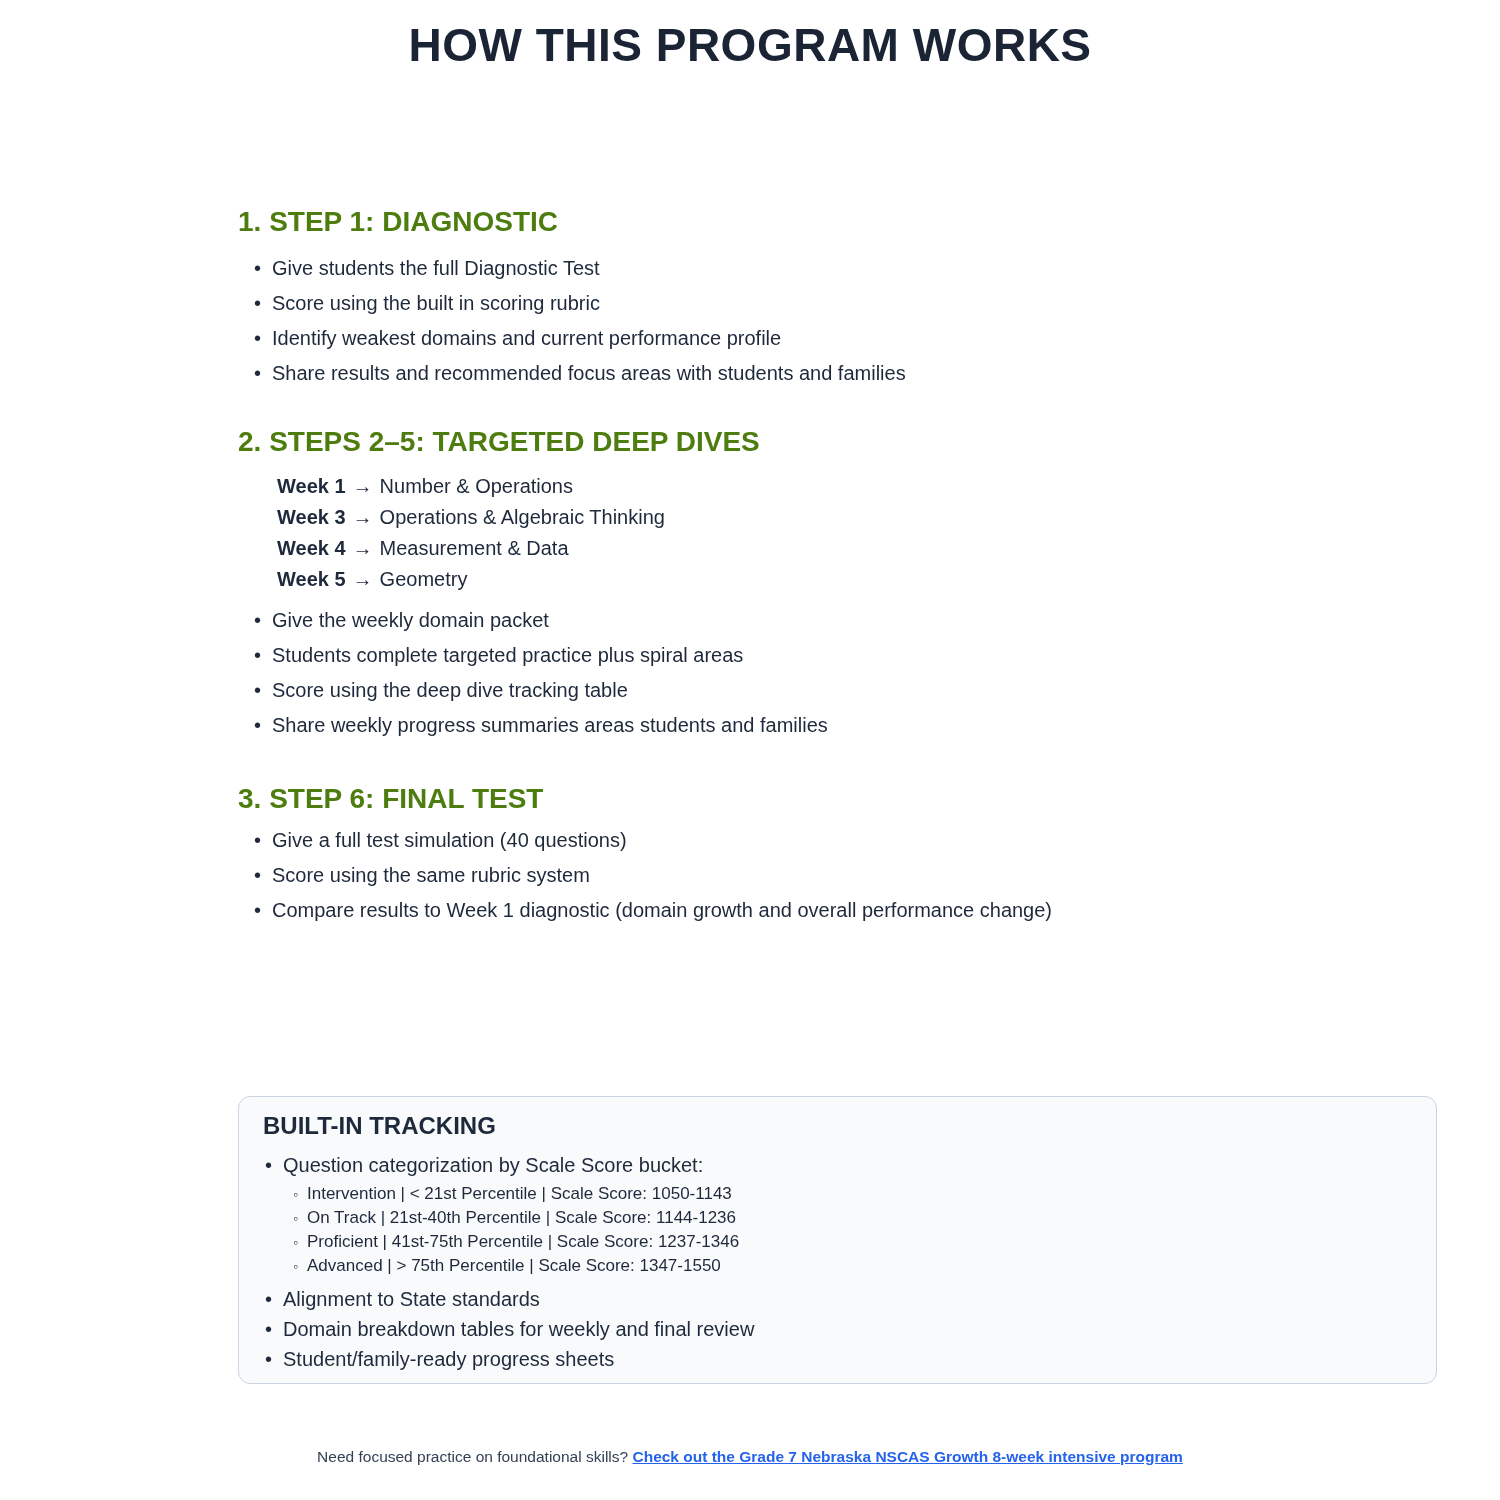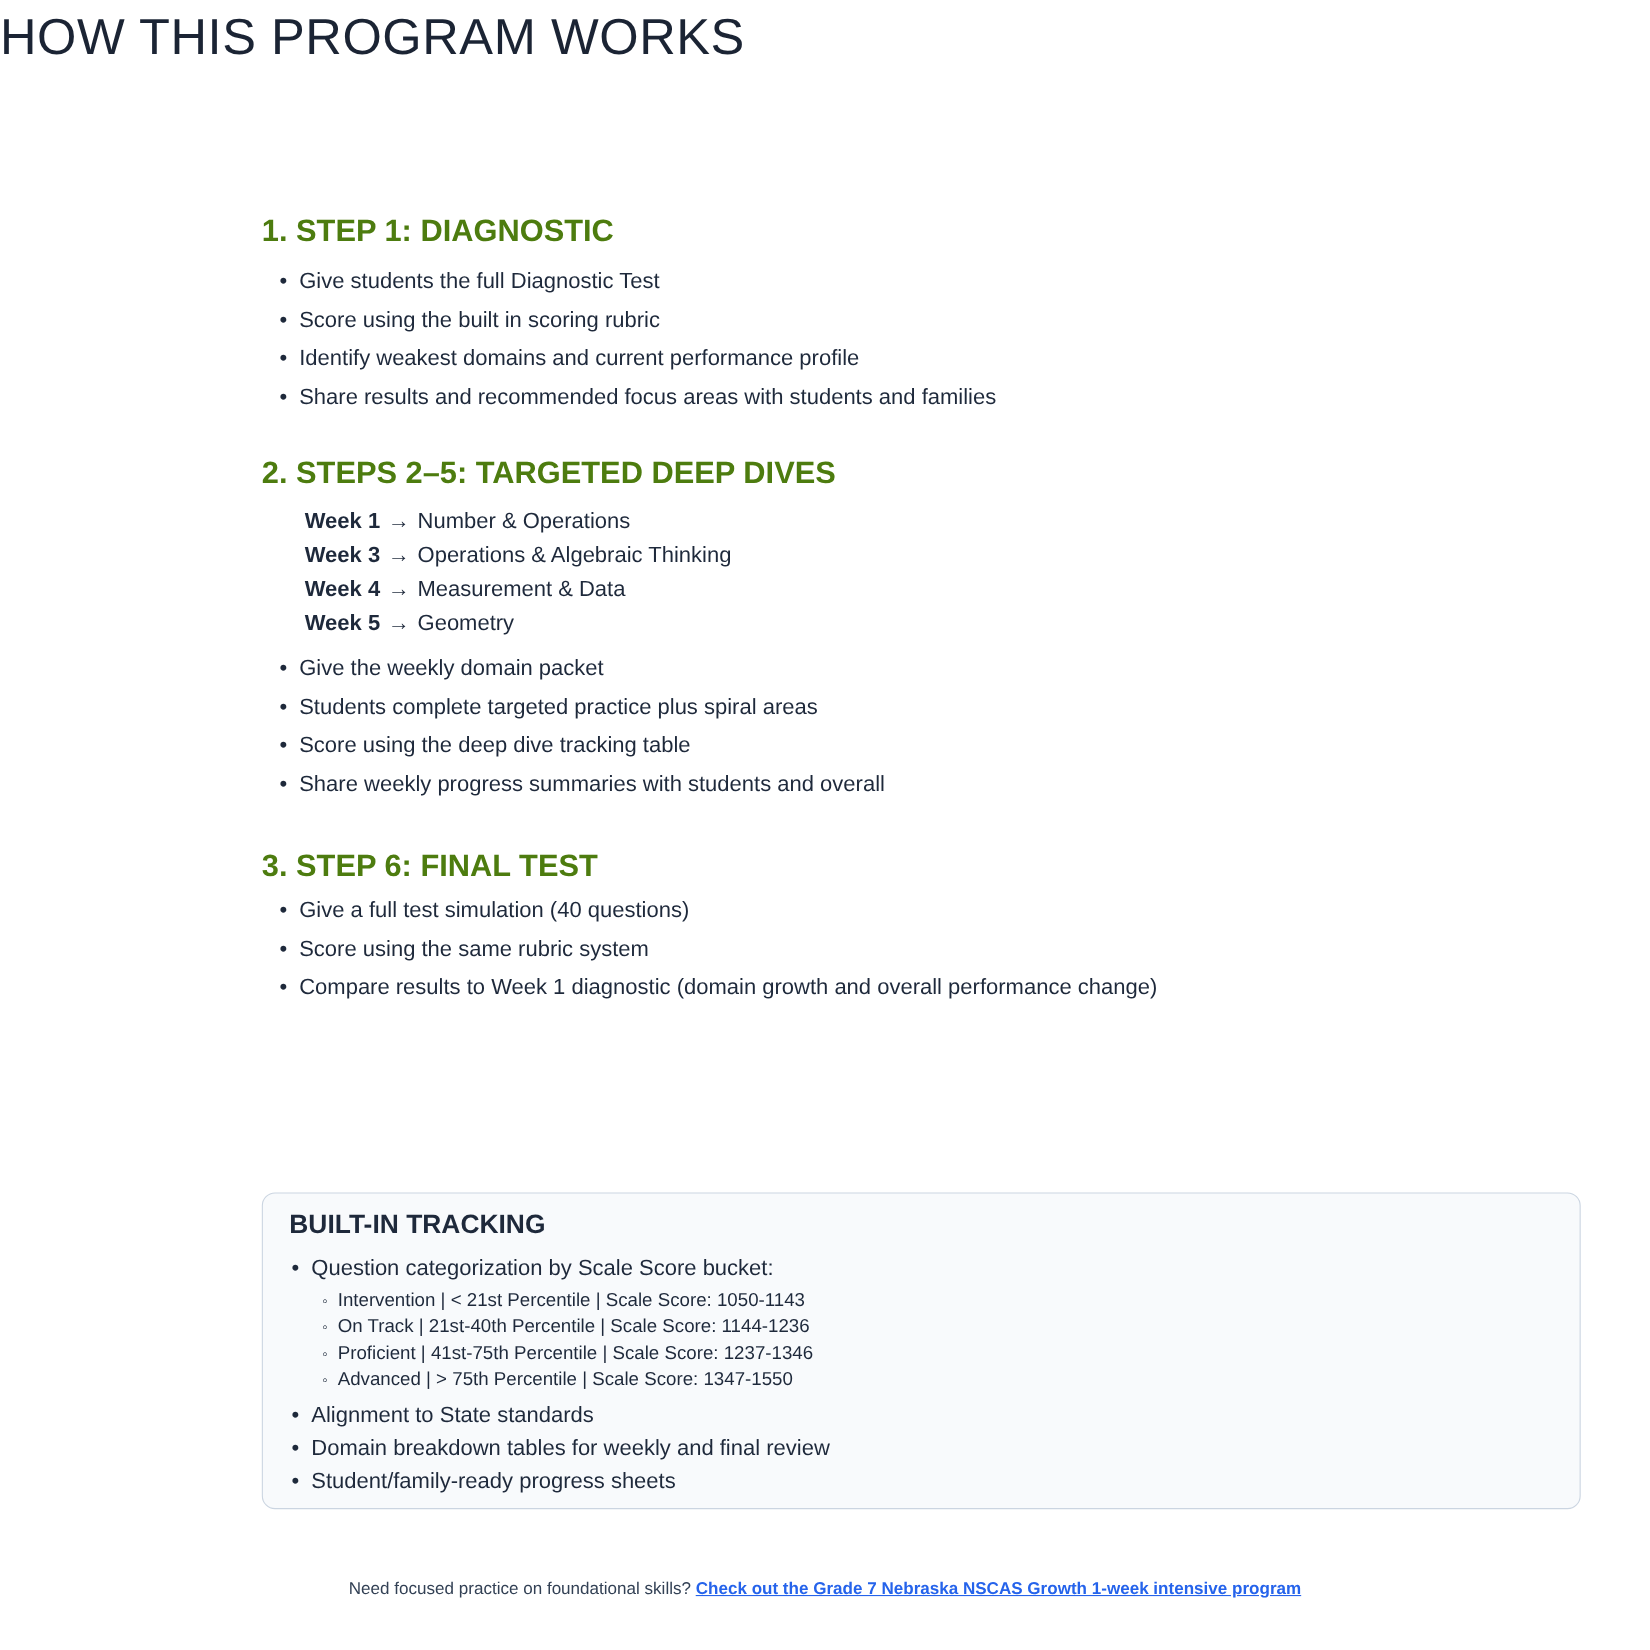--- a/index.html
+++ b/index.html
@@ -8,25 +8,25 @@
     width: 1500px;
     height: 1500px;
     background: #ffffff;
     font-family: "Liberation Sans", "DejaVu Sans", sans-serif;
     color: #1e293b;
     overflow: hidden;
   }
   .page { position: relative; width: 1500px; height: 1500px; }
 
   h1.page-title {
-    margin: 7px 0 0 0;
-    text-align: left;
+    margin: 19px 0 0 0;
+    text-align: center;
     font-size: 46px;
     line-height: 1.16;
-    font-weight: normal;
+    font-weight: bold;
     color: #1b2434;
     letter-spacing: 0.5px;
   }
 
   .content { margin: 0 243px 0 238px; }
 
   h2.section-heading {
     margin: 0;
     font-size: 28px;
     line-height: 1.2;
@@ -170,21 +170,21 @@
         <li>
             <span class="marker">•</span>
             <span>Students complete targeted practice plus spiral areas</span>
           </li>
         <li>
             <span class="marker">•</span>
             <span>Score using the deep dive tracking table</span>
           </li>
         <li>
             <span class="marker">•</span>
-            <span>Share weekly progress summaries with students and overall</span>
+            <span>Share weekly progress summaries areas students and families</span>
           </li>
       </ul>
     </section>
 
     <section class="section-3">
       <h2 class="section-heading">3. STEP 6: FINAL TEST</h2>
       <ul class="bullet-list">
         <li>
             <span class="marker">•</span>
             <span>Give a full test simulation (40 questions)</span>
@@ -245,16 +245,16 @@
               <span>Student/family-ready progress sheets</span>
             </div>
           </li>
       </ul>
     </div>
 
   </div>
 
   <div class="footer">
     <span>Need focused practice on foundational skills?</span>
-    <a>Check out the Grade 7 Nebraska NSCAS Growth 1-week intensive program</a>
+    <a>Check out the Grade 7 Nebraska NSCAS Growth 8-week intensive program</a>
   </div>
 
 </div>
 
 </body></html>

